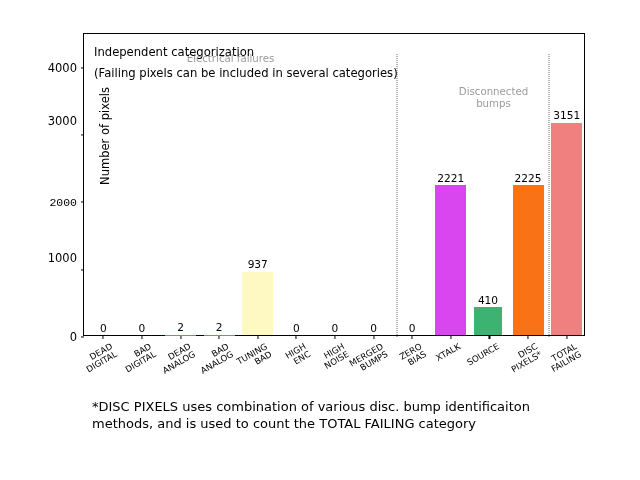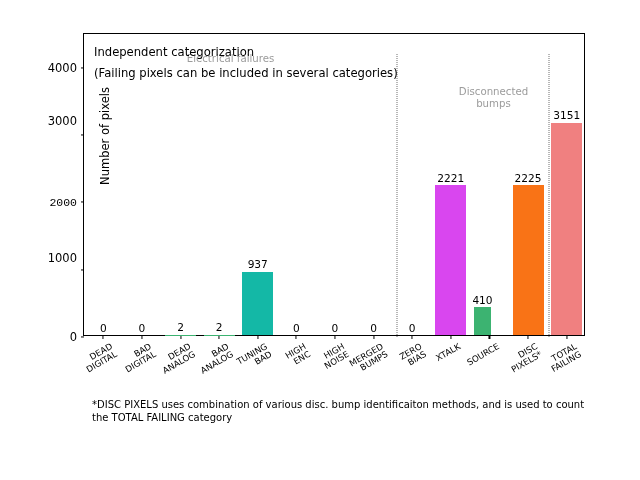--- a/index.html
+++ b/index.html
@@ -146,21 +146,21 @@
     border-left: 1.3px dotted #6e6e6e;
     transform: translateX(-50%);
   }
 
   
   #footnote {
     position: absolute;
     left: 92px;
     top: 398px;
     width: 500px;
-    font-size: 10px;
+    font-size: 13px;
     color: #000000;
     line-height: 1.32;
   }
 </style>
 </head>
 <body>
 
 <div id="figure">
 
 
@@ -251,39 +251,39 @@
         </div>
         <div class="bar" style="left: 42.4769px; width: 30.8923px; height: 0px; background: rgb(60, 179, 113);">
           <div class="bar-value">0</div>
         </div>
         <div class="bar" style="left: 81.0923px; width: 30.8923px; height: 0.134667px; background: rgb(60, 179, 113);">
           <div class="bar-value">2</div>
         </div>
         <div class="bar" style="left: 119.708px; width: 30.8923px; height: 0.134667px; background: rgb(60, 179, 113);">
           <div class="bar-value">2</div>
         </div>
-        <div class="bar" style="left: 158.323px; width: 30.8923px; height: 63.0913px; background: #14b8a6;">
+        <div class="bar" style="left: 158.323px; width: 30.8923px; height: 63.0913px; background: #fef9c3;">
           <div class="bar-value">937</div>
         </div>
         <div class="bar" style="left: 196.938px; width: 30.8923px; height: 0px; background: rgb(60, 179, 113);">
           <div class="bar-value">0</div>
         </div>
         <div class="bar" style="left: 235.554px; width: 30.8923px; height: 0px; background: rgb(60, 179, 113);">
           <div class="bar-value">0</div>
         </div>
         <div class="bar" style="left: 274.169px; width: 30.8923px; height: 0px; background: rgb(60, 179, 113);">
           <div class="bar-value">0</div>
         </div>
         <div class="bar" style="left: 312.785px; width: 30.8923px; height: 0px; background: rgb(60, 179, 113);">
           <div class="bar-value">0</div>
         </div>
         <div class="bar" style="left: 351.4px; width: 30.8923px; height: 149.547px; background: #d946ef;">
           <div class="bar-value">2221</div>
         </div>
-        <div class="bar" style="left: 390.015px; width: 17px; height: 27.6067px; background: rgb(60, 179, 113);">
+        <div class="bar" style="left: 390.015px; width: 28px; height: 27.6067px; background: rgb(60, 179, 113);">
           <div class="bar-value">410</div>
         </div>
         <div class="bar" style="left: 428.631px; width: 30.8923px; height: 149.817px; background: #f97316;">
           <div class="bar-value">2225</div>
         </div>
         <div class="bar" style="left: 467.246px; width: 30.8923px; height: 212.167px; background: rgb(240, 128, 128);">
           <div class="bar-value">3151</div>
         </div>
       </div>
     <div id="dividers">

